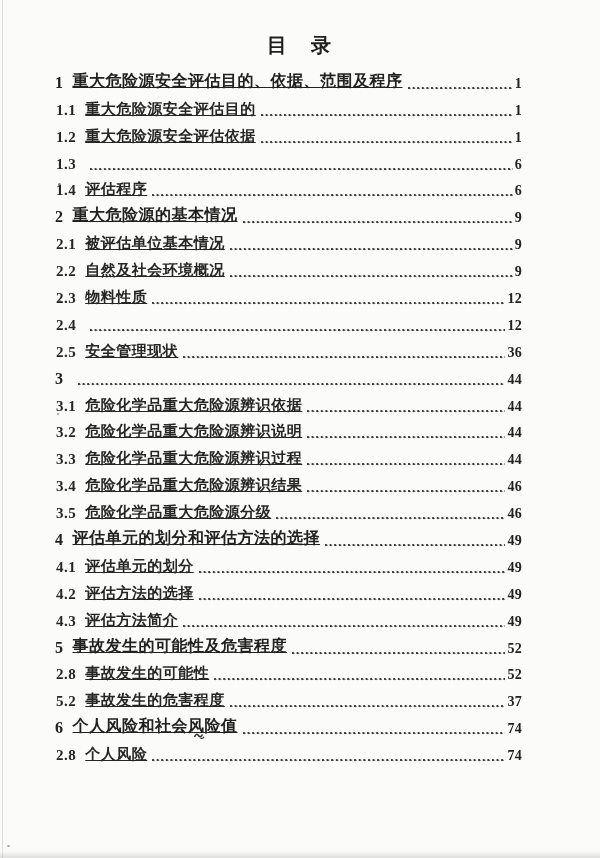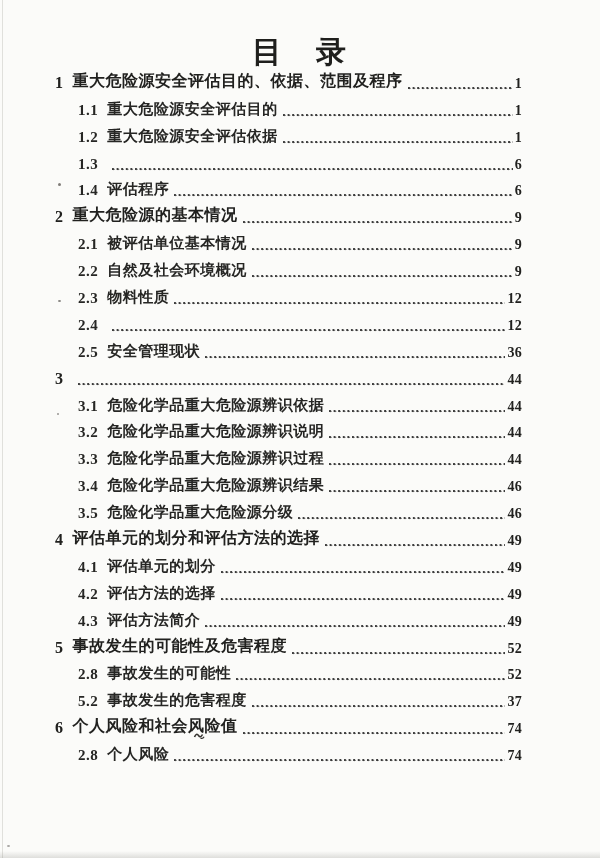--- a/index.html
+++ b/index.html
@@ -23,40 +23,40 @@
   .scan-band-bottom{
     position:absolute;left:0;bottom:0;width:600px;height:7px;
     background:linear-gradient(to bottom,rgba(0,0,0,0),rgba(90,90,85,.18));
   }
   .speck{
     position:absolute;background:#55524e;border-radius:50%;
   }
   .title{
     position:absolute;top:32px;left:0;width:600px;
     text-align:center;
-    font-size:30px;font-weight:bold;
+    font-size:20px;font-weight:bold;
     letter-spacing:2px;
     color:#1f1f1d;
   }
   .toc{
     position:absolute;top:70px;left:0;right:0;
   }
   .row{
     position:relative;
     box-sizing:border-box;
     height:26.9px;
     display:flex;
     align-items:flex-end;
     padding:0 78px 5px 78px;
     white-space:nowrap;
   }
   .row.l1{padding-left:55px;font-size:16px;font-weight:bold;color:#21211f;}
-  .row.l2{padding-left:78px;font-size:15px;font-weight:bold;color:#262624;}
+  .row.l2{padding-left:56px;font-size:15px;font-weight:bold;color:#262624;}
   .num{margin-right:9px;letter-spacing:.5px;}
-  .label{letter-spacing:.5px;}
+  .label{letter-spacing:.5px;text-decoration:underline;}
   .leader{
     flex:1;
     height:6px;
     margin:0 2px 1px 5px;
     background-image:radial-gradient(circle at 1.2px 3.2px,#3b3b3b 1px,rgba(0,0,0,0) 1.35px);
     background-size:4.6px 6px;
     background-repeat:repeat-x;
     background-position:left bottom;
   }
   .pagenum{

